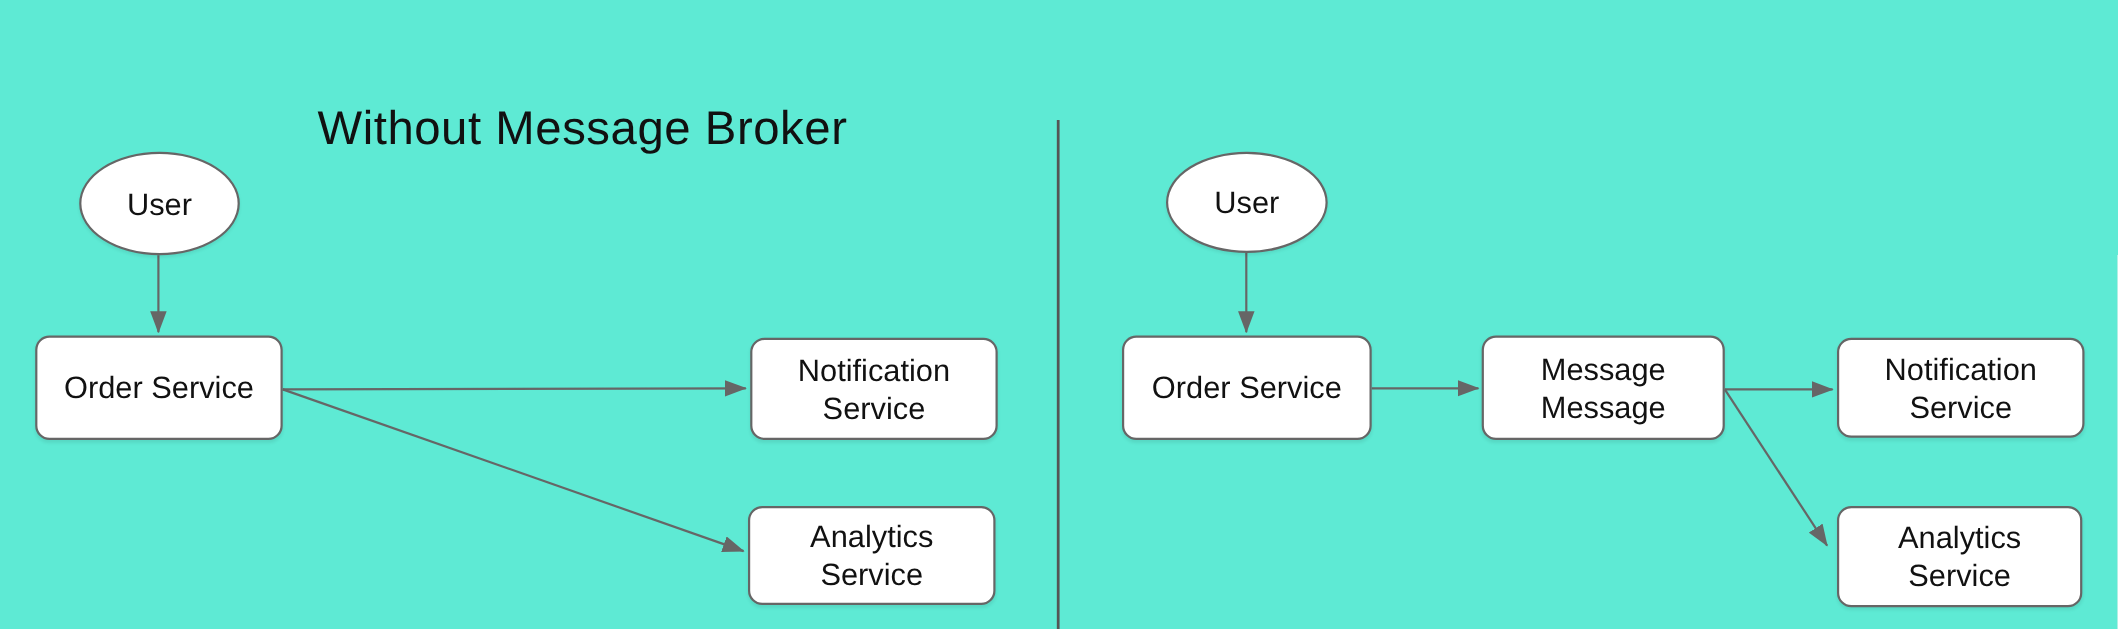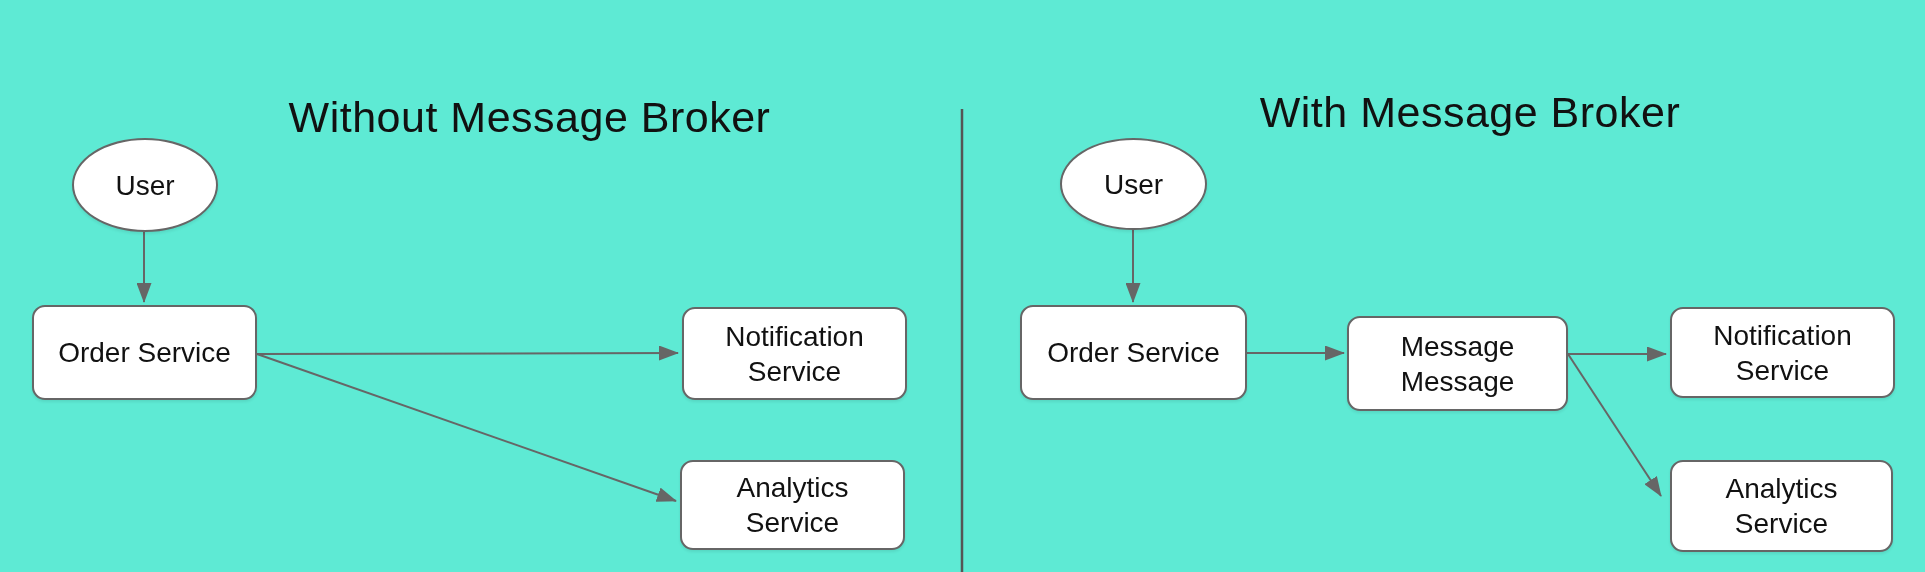--- a/index.html
+++ b/index.html
@@ -68,21 +68,20 @@
     <line x1="257" y1="354" x2="678" y2="353" stroke="#666666" stroke-width="2" marker-end="url(#arrow)"></line>
     <line x1="257" y1="354" x2="676" y2="501" stroke="#666666" stroke-width="2" marker-end="url(#arrow)"></line>
 
     <line x1="1133" y1="230" x2="1133" y2="302" stroke="#666666" stroke-width="2" marker-end="url(#arrow)"></line>
     <line x1="1247" y1="353" x2="1344" y2="353" stroke="#666666" stroke-width="2" marker-end="url(#arrow)"></line>
     <line x1="1568" y1="354" x2="1666" y2="354" stroke="#666666" stroke-width="2" marker-end="url(#arrow)"></line>
     <line x1="1568" y1="354" x2="1661" y2="496" stroke="#666666" stroke-width="2" marker-end="url(#arrow)"></line>
   </svg>
 
   <div class="panel-title" style="left:262px; top:93px; width:535px;">Without Message Broker</div>
-  <div class="panel-title" style="left:1240px; top:88px; width:460px;">With Message Broker</div>
 
   <div class="node ellipse" style="left:72px; top:138px; width:146px; height:94px;">
     <span>User</span>
   </div>
 
   <div class="node rect" style="left:32px; top:305px; width:225px; height:95px;">
     <span>Order Service</span>
   </div>
 
   <div class="node rect" style="left:682px; top:307px; width:225px; height:93px;">
@@ -96,21 +95,21 @@
   </div>
 
   <div class="node ellipse" style="left:1060px; top:138px; width:147px; height:92px;">
     <span>User</span>
   </div>
 
   <div class="node rect" style="left:1020px; top:305px; width:227px; height:95px;">
     <span>Order Service</span>
   </div>
 
-  <div class="node rect" style="left:1347px; top:316px; width:221px; height:95px;">
+  <div class="node rect" style="left:1347px; top:305px; width:221px; height:95px;">
     <span>Message</span>
     <span>Message</span>
   </div>
 
   <div class="node rect" style="left:1670px; top:307px; width:225px; height:91px;">
     <span>Notification</span>
     <span>Service</span>
   </div>
 
   <div class="node rect" style="left:1670px; top:460px; width:223px; height:92px;">

